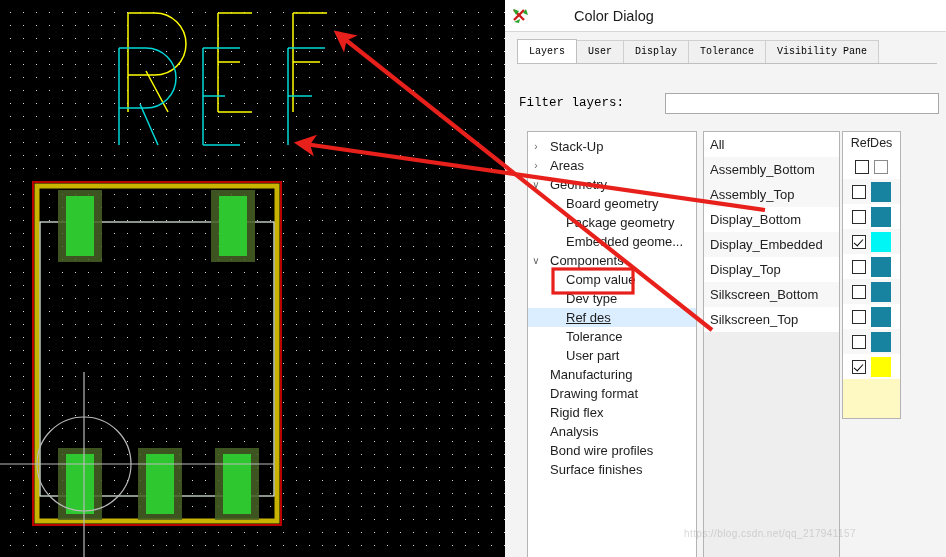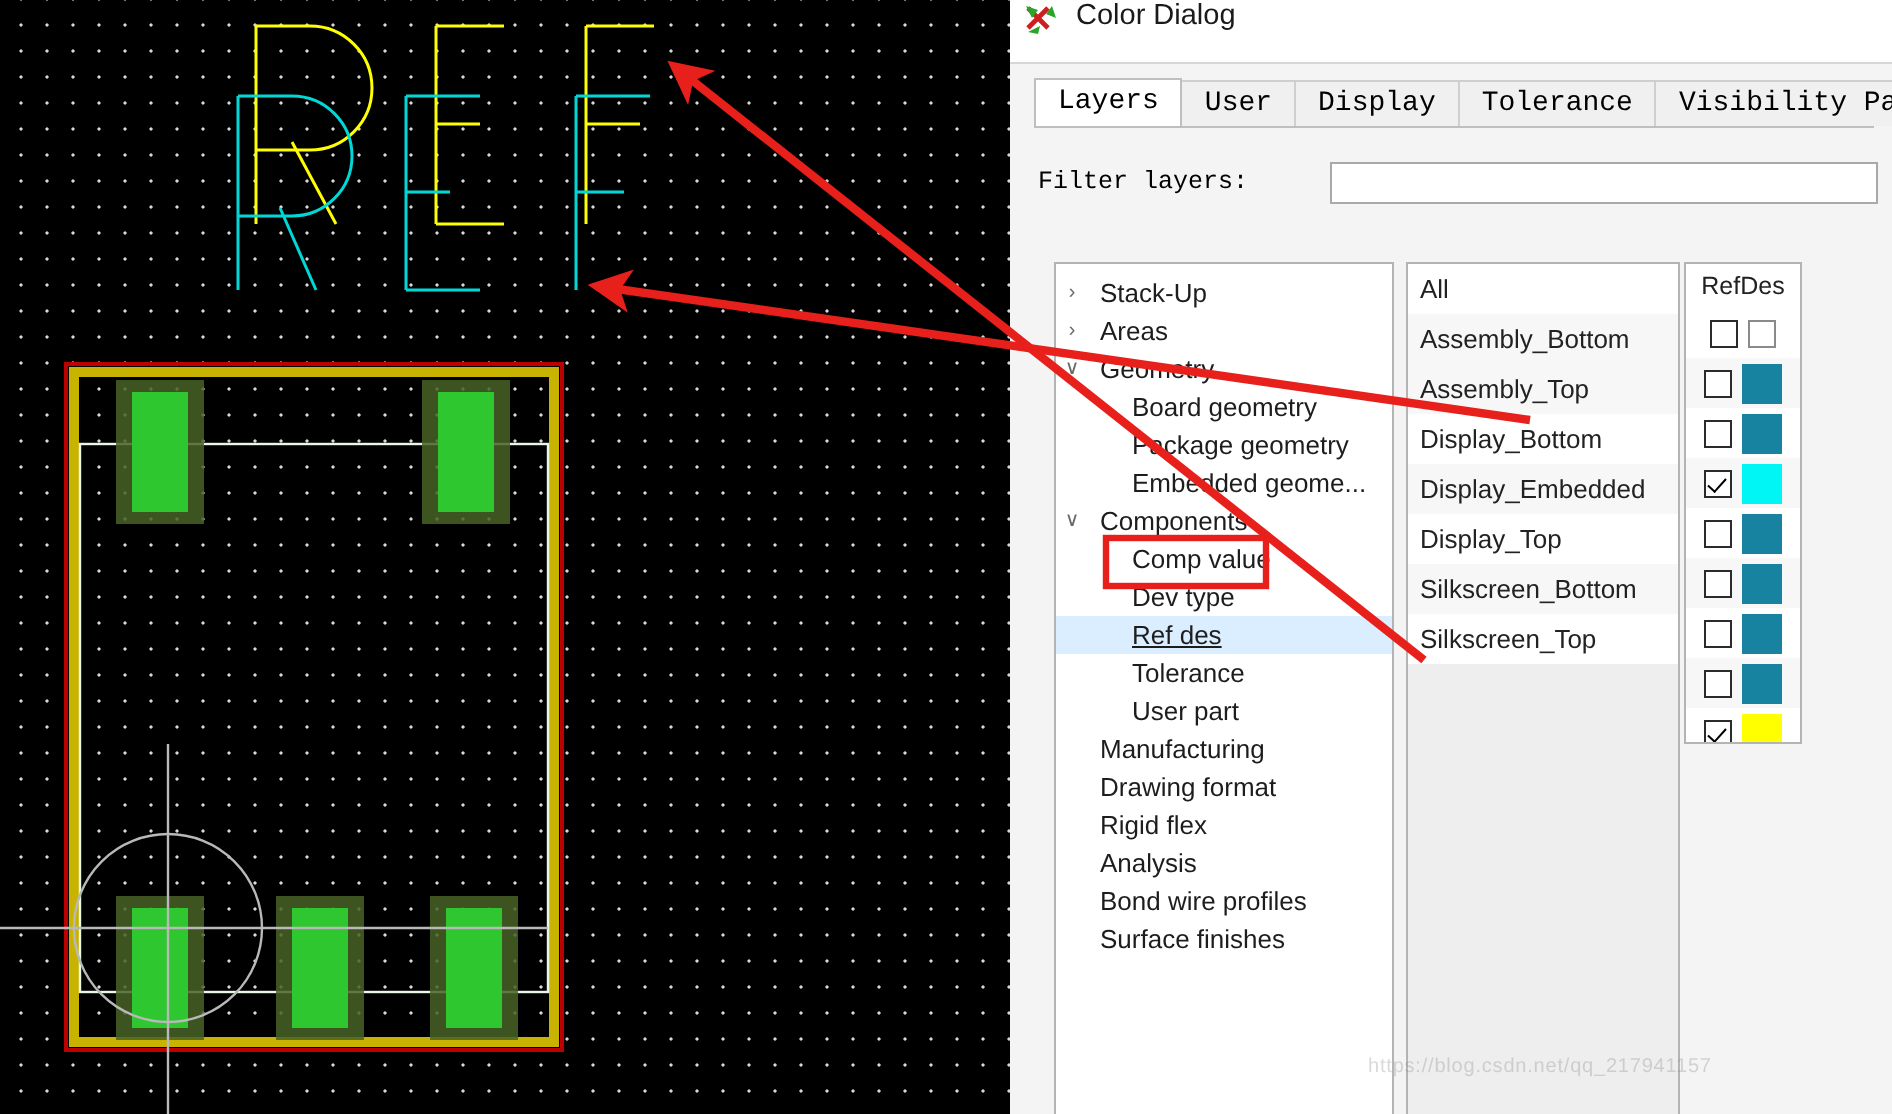--- a/index.html
+++ b/index.html
@@ -26,22 +26,23 @@
   
   #dialog {
     position: absolute; left: 505px; top: 0;
     width: 441px; height: 557px;
     background: #f2f2f2;
   }
   .titlebar {
     position: absolute; left: 0; top: 0;
     width: 441px; height: 31px;
     background: #ffffff;
-    display: flex; 
+    display: flex; align-items: center;
     padding-left: 6px;
+    gap: 36px;
   }
   .title-icon {
     width: 20px; height: 20px;
     position: relative; flex: none; margin-right: 7px;
   }
   .title-text {
     font-size: 14.5px; color: #1a1a1a;
     font-family: "Liberation Sans", sans-serif;
   }
 
@@ -56,37 +57,37 @@
   .tabstrip {
     position: absolute; left: 12px; top: 9px;
     width: 420px; height: 23px;
     border-bottom: 1px solid #bfbfbf;
     display: flex; align-items: flex-end;
   }
   .tab {
     height: 23px; line-height: 22px;
     padding: 0 11px;
     font-family: "Liberation Mono", monospace;
-    font-size: 14px; color: #000;
+    font-size: 10px; color: #000;
     background: #f0f0f0;
     border: 1px solid #cfcfcf;
     border-bottom: none;
     margin-right: -1px;
     white-space: nowrap;
   }
   .tab.active {
     background: #ffffff;
     border-color: #bfbfbf;
     position: relative; z-index: 2;
     height: 24px; line-height: 23px;
   }
 
   
   .filter-row {
-    position: absolute; left: 14px; top: 48px;
+    position: absolute; left: 14px; top: 60px;
     width: 420px; height: 22px;
     display: flex; align-items: center; gap: 31px;
   }
   .filter-label {
     font-family: "Liberation Mono", monospace;
     font-size: 12.5px; color: #000;
     white-space: nowrap; margin-right: 10px;
   }
   .filter-input {
     flex: 1; height: 21px;
@@ -137,21 +138,21 @@
     font-size: 13px; color: #222;
     padding-left: 6px;
     white-space: nowrap;
     overflow: hidden;
     background: #ffffff;
   }
   .layer-row.alt { background: #f7f7f7; }
 
   #prop-pane {
     position: absolute; left: 337px; top: 99px;
-    width: 59px; height: 241px;
+    width: 59px; height: 288px;
     border: 1px solid #b4b4b4;
     background: #fef9c3;
     overflow: hidden;
   }
   .prop-head {
     height: 22px; line-height: 22px;
     font-size: 12.5px; color: #222;
     text-align: center;
     background: #ffffff;
   }

